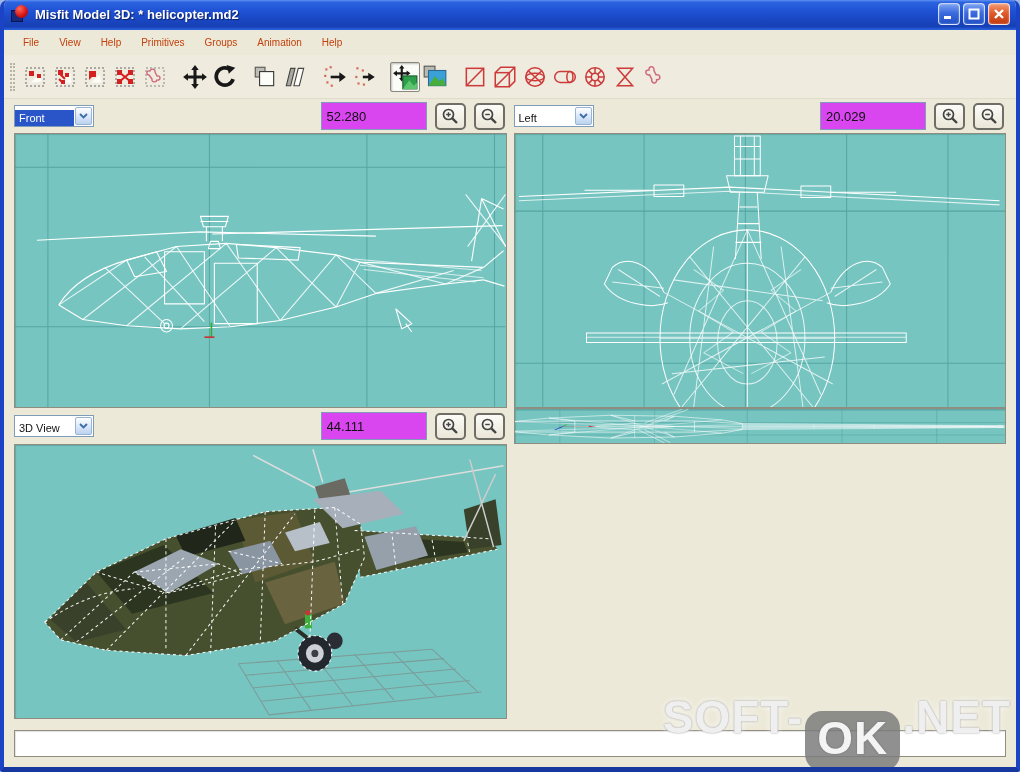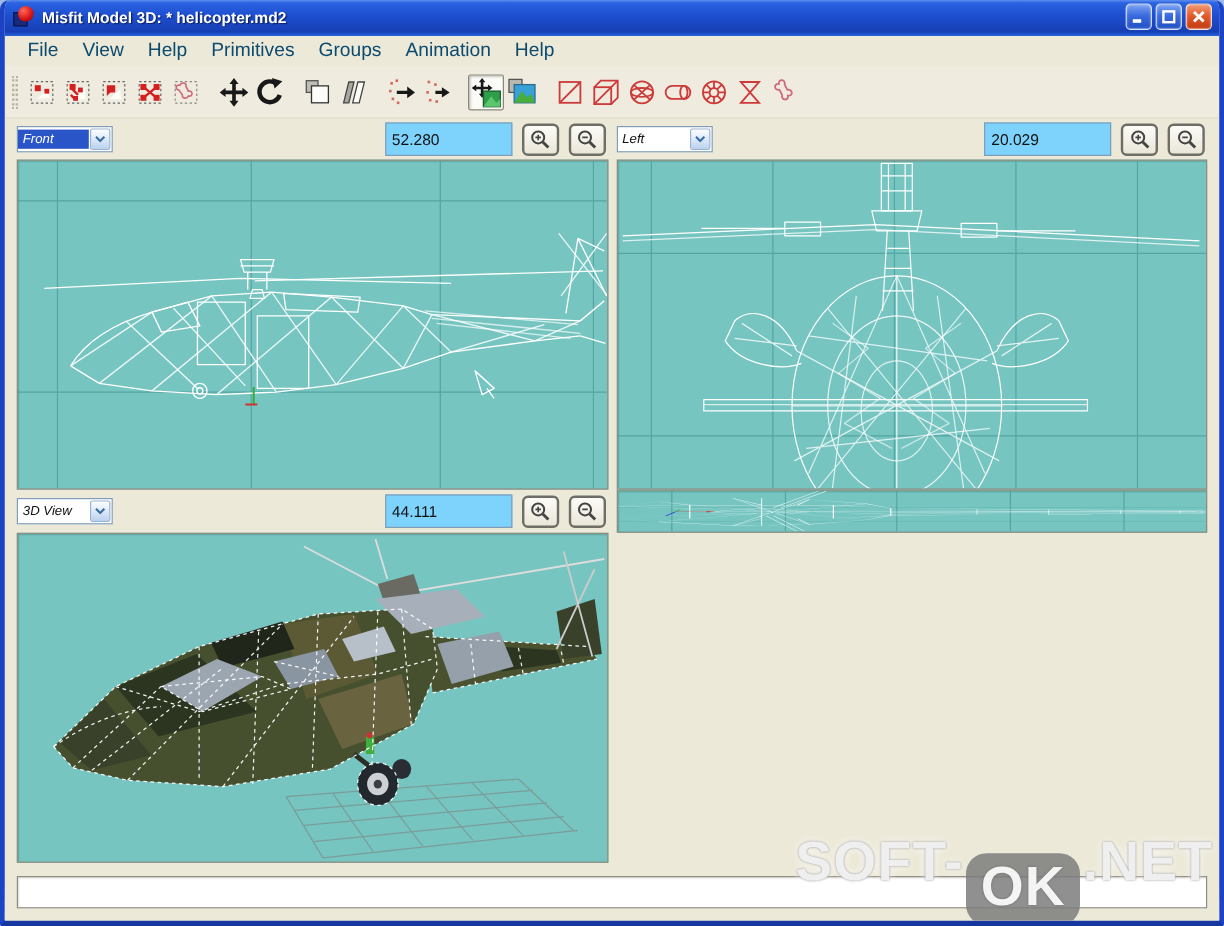--- a/index.html
+++ b/index.html
@@ -26,40 +26,40 @@
   .title-text{color:#fff;font-size:13px;font-weight:700;text-shadow:1px 1px 1px rgba(0,0,30,.6);flex:1;white-space:nowrap;overflow:hidden;}
   .win-btns{display:flex;gap:3px;}
   .wbtn{width:22px;height:22px;border-radius:4px;border:1px solid rgba(255,255,255,.75);
     display:flex;align-items:center;justify-content:center;color:#fff;
     background:linear-gradient(#7da3f2,#3a6ade 45%,#2050c4);box-shadow:inset 0 0 2px rgba(255,255,255,.5);cursor:default;}
   .wbtn.close{background:linear-gradient(#f09a74,#e25b2c 45%,#c03a10);}
   .wbtn svg{display:block;}
 
   
   .menubar{height:25px;flex:0 0 25px;display:flex;align-items:center;background:#ECE9D8;padding:0 10px;gap:2px;}
-  .menu-item{font-size:16px;color:#0c4a6e;padding:3px 9px;cursor:default;}
+  .menu-item{font-size:10px;color:#c2410c;padding:3px 9px;cursor:default;}
 
   
   .toolbar{height:44px;flex:0 0 44px;display:flex;align-items:center;background:#EFEBDE;padding:0 4px;border-bottom:1px solid #e0dccb;}
   .gripper{width:5px;height:28px;border-left:2px dotted #b8b4a2;border-right:2px dotted #b8b4a2;margin:0 5px 0 2px;}
   .tbtn{width:30px;height:30px;display:flex;align-items:center;justify-content:center;border:1px solid transparent;border-radius:2px;cursor:default;flex:0 0 30px;}
   .tbtn svg{display:block;}
   .tbtn.pressed{background:#fbfbf7;border:1px solid #8a887c;box-shadow:inset 1px 1px 2px rgba(0,0,0,.25);}
   .tgap{width:10px;flex:0 0 10px;}
 
   
   .workspace{flex:1;display:grid;grid-template-columns:1fr 1fr;grid-template-rows:34px 1fr 36px 1fr;column-gap:7px;padding:0 10px 2px 10px;background:#ECE9D8;}
   .vp-header{display:flex;align-items:center;padding:5px 2px 5px 0;}
-  .combo{display:flex;align-items:center;width:80px;height:22px;background:#fff;border:1px solid #7f9db9;font-size:11px;cursor:default;font-style:italic;}
+  .combo{display:flex;align-items:flex-end;width:80px;height:22px;background:#fff;border:1px solid #7f9db9;font-size:11px;cursor:default;}
   .combo .txt{flex:1;padding:2px 4px;white-space:nowrap;color:#111;}
   .combo.selected .txt{background:#2a55c8;color:#fff;}
   .combo-btn{width:17px;height:18px;margin:1px;border-radius:2px;display:flex;align-items:center;justify-content:center;
     background:linear-gradient(#fefefe,#dce9fb 50%,#bcd2ee);border:1px solid #98b4d4;}
   .spacer{flex:1;}
-  .zoom-value{width:106px;height:24px;border:1px solid #7f9db9;background:#7dd3fc;font-size:13px;padding:13px 5px;font-family:"Liberation Sans",sans-serif;color:#111;}
+  .zoom-value{width:106px;height:24px;border:1px solid #7f9db9;background:#d946ef;font-size:13px;padding:13px 5px;font-family:"Liberation Sans",sans-serif;color:#111;}
   .zoom-btn{width:31px;height:27px;margin-left:8px;border:2px solid #6e6e66;border-radius:5px;
     background:linear-gradient(#fcfbf7,#eae6d8);display:flex;align-items:center;justify-content:center;padding:0;cursor:default;}
   .vp-canvas{border:1px solid #8f8c80;background:#76c5c1;position:relative;overflow:hidden;box-shadow:inset 1px 1px 1px rgba(0,0,0,.15);}
   .vp-canvas svg{position:absolute;inset:0;width:100%;height:100%;}
 
   
   .statusbar{flex:0 0 46px;display:flex;align-items:center;padding:8px 10px 10px 10px;background:#ECE9D8;}
   .status-msg{flex:1;height:27px;background:#fff;border:1px solid #8f8c80;box-shadow:inset 1px 1px 1px rgba(0,0,0,.12);font-size:12px;padding:5px 6px;color:#222;}
   .status-stats{width:184px;height:31px;margin-left:5px;margin-top:-4px;background:#ECE9D8;border:1px solid #b8b4a4;box-shadow:inset 1px 1px 1px rgba(0,0,0,.12);
     font-size:11px;color:#4a4a45;padding:9px 4px 0 6px;white-space:nowrap;overflow:hidden;}

